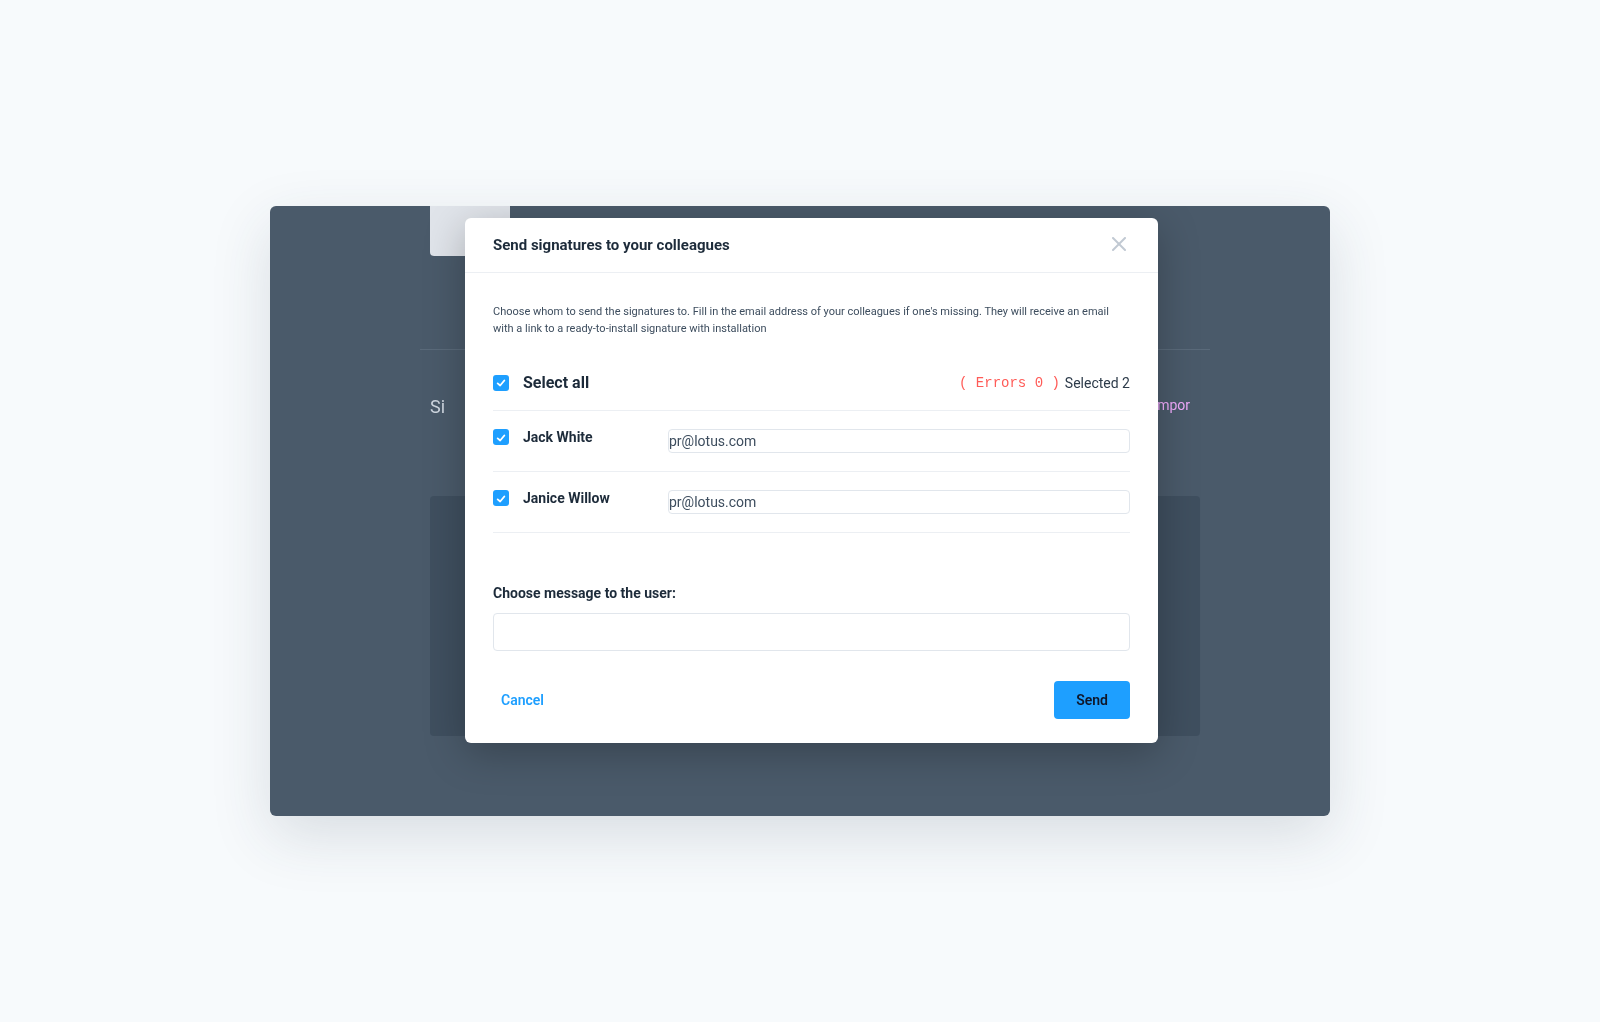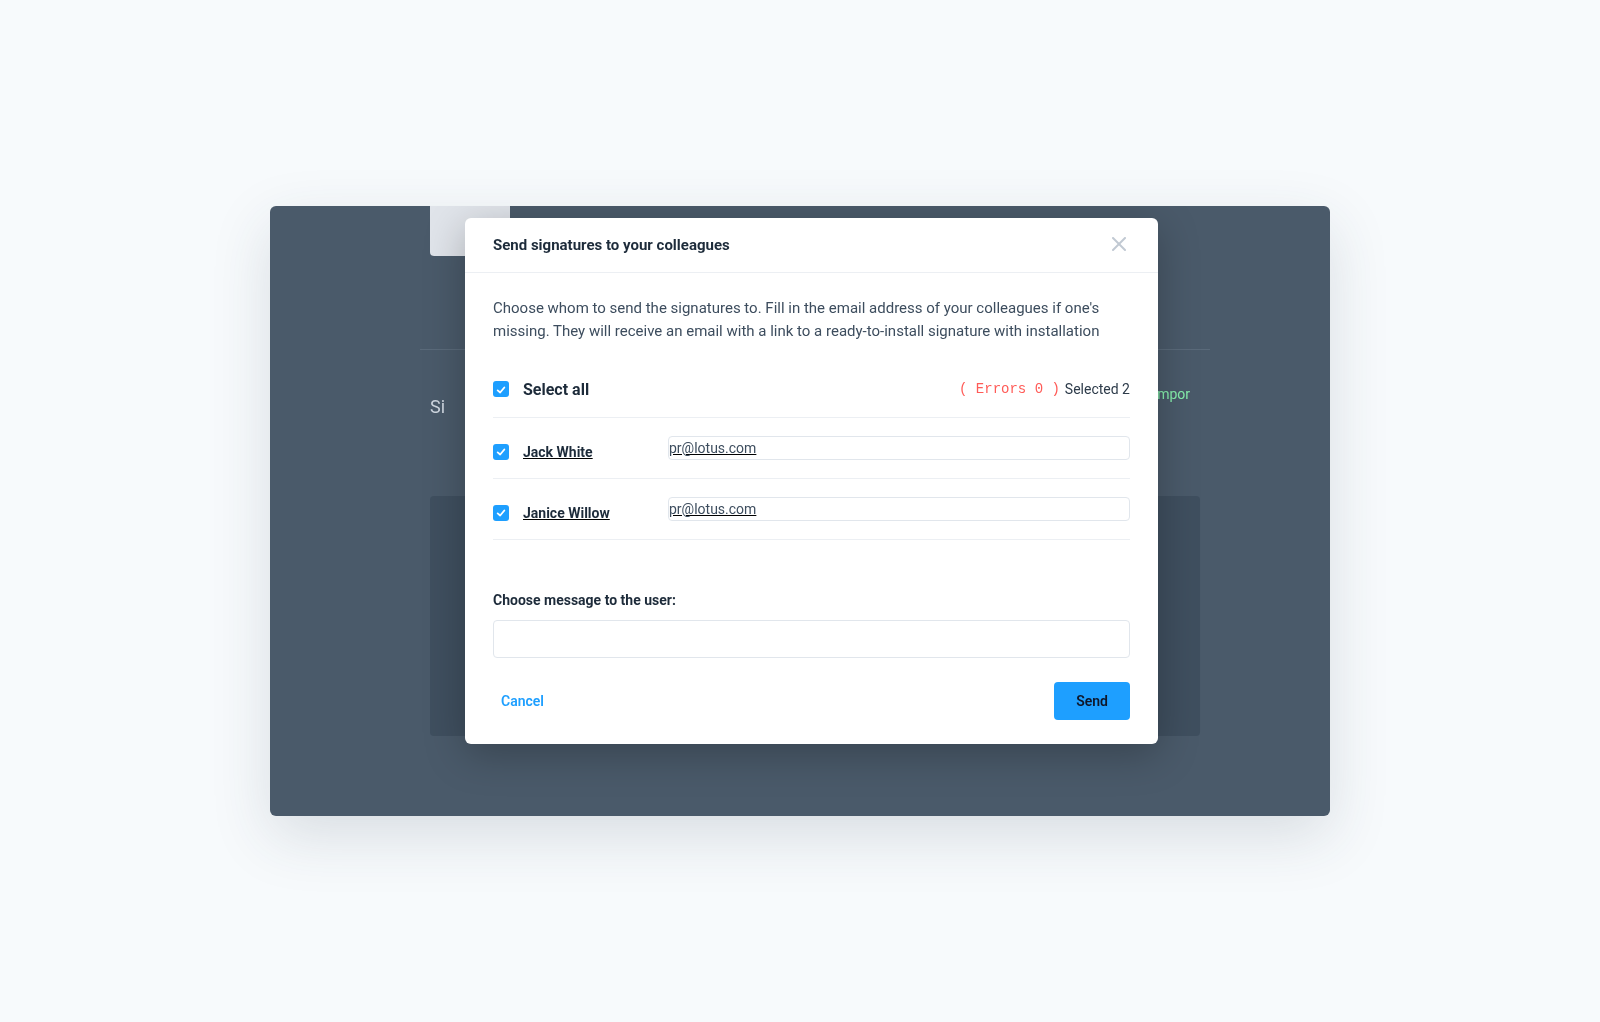--- a/index.html
+++ b/index.html
@@ -29,24 +29,24 @@
     }
     .bg-content1 {
       position: absolute;
       top: 190px;
       left: 160px;
       font-size: 18px;
       color: #cfd7e0;
     }
     .bg-content2 {
       position: absolute;
-      top: 180px;
+      top: 191px;
       right: 140px;
       font-size: 14px;
-      color: #86efac;
+      color: #f0abfc;
     }
     .bg-panel {
       position: absolute;
       top: 290px;
       left: 160px;
       right: 130px;
       height: 240px;
       background: #3f4f5f;
       border-radius: 4px;
     }
@@ -70,20 +70,21 @@
     .modal {
       position: absolute;
       top: 12px;
       left: 195px;
       width: 693px;
       background: #ffffff;
       border-radius: 6px;
       box-shadow: 0 10px 40px rgba(0,0,0,0.25);
       display: flex;
       flex-direction: column;
+      gap: 6px;
     }
     .modal-header {
       padding: 16px 28px;
       border-bottom: 1px solid #eceff3;
       display: flex;
       justify-content: space-between;
       align-items: center;
     }
     .modal-title {
       font-size: 15px;
@@ -98,21 +99,21 @@
       justify-content: center;
       color: #c1c9d3;
       cursor: pointer;
       background: none;
       border: none;
       padding: 0;
     }
     .close-btn svg { width: 14px; height: 14px; }
     .modal-body { padding: 24px 28px 10px; }
     .description {
-      font-size: 15px;
+      font-size: 11px;
       line-height: 1.55;
       color: #3d4d5e;
       margin-bottom: 28px;
     }
     .header-row {
       display: flex;
       align-items: center;
       padding: 8px 0 18px;
     }
     .checkbox {
@@ -139,24 +140,23 @@
       color: #ff5b57;
       margin-right: 5px;
       font-family: Liberation Mono, monospace;
     }
     .selected {
       font-size: 14px;
       color: #2d3b4a;
     }
     .row {
       display: flex;
-      align-items: flex-end;
+      align-items: flex-start;
       padding: 18px 0;
       border-top: 1px solid #eceff3;
-      text-decoration: underline;
     }
     .row-name {
       margin-left: 14px;
       font-size: 14px;
       font-weight: 700;
       color: #1d2b3a;
       width: 145px;
     }
     .email-input {
       flex: 1;

